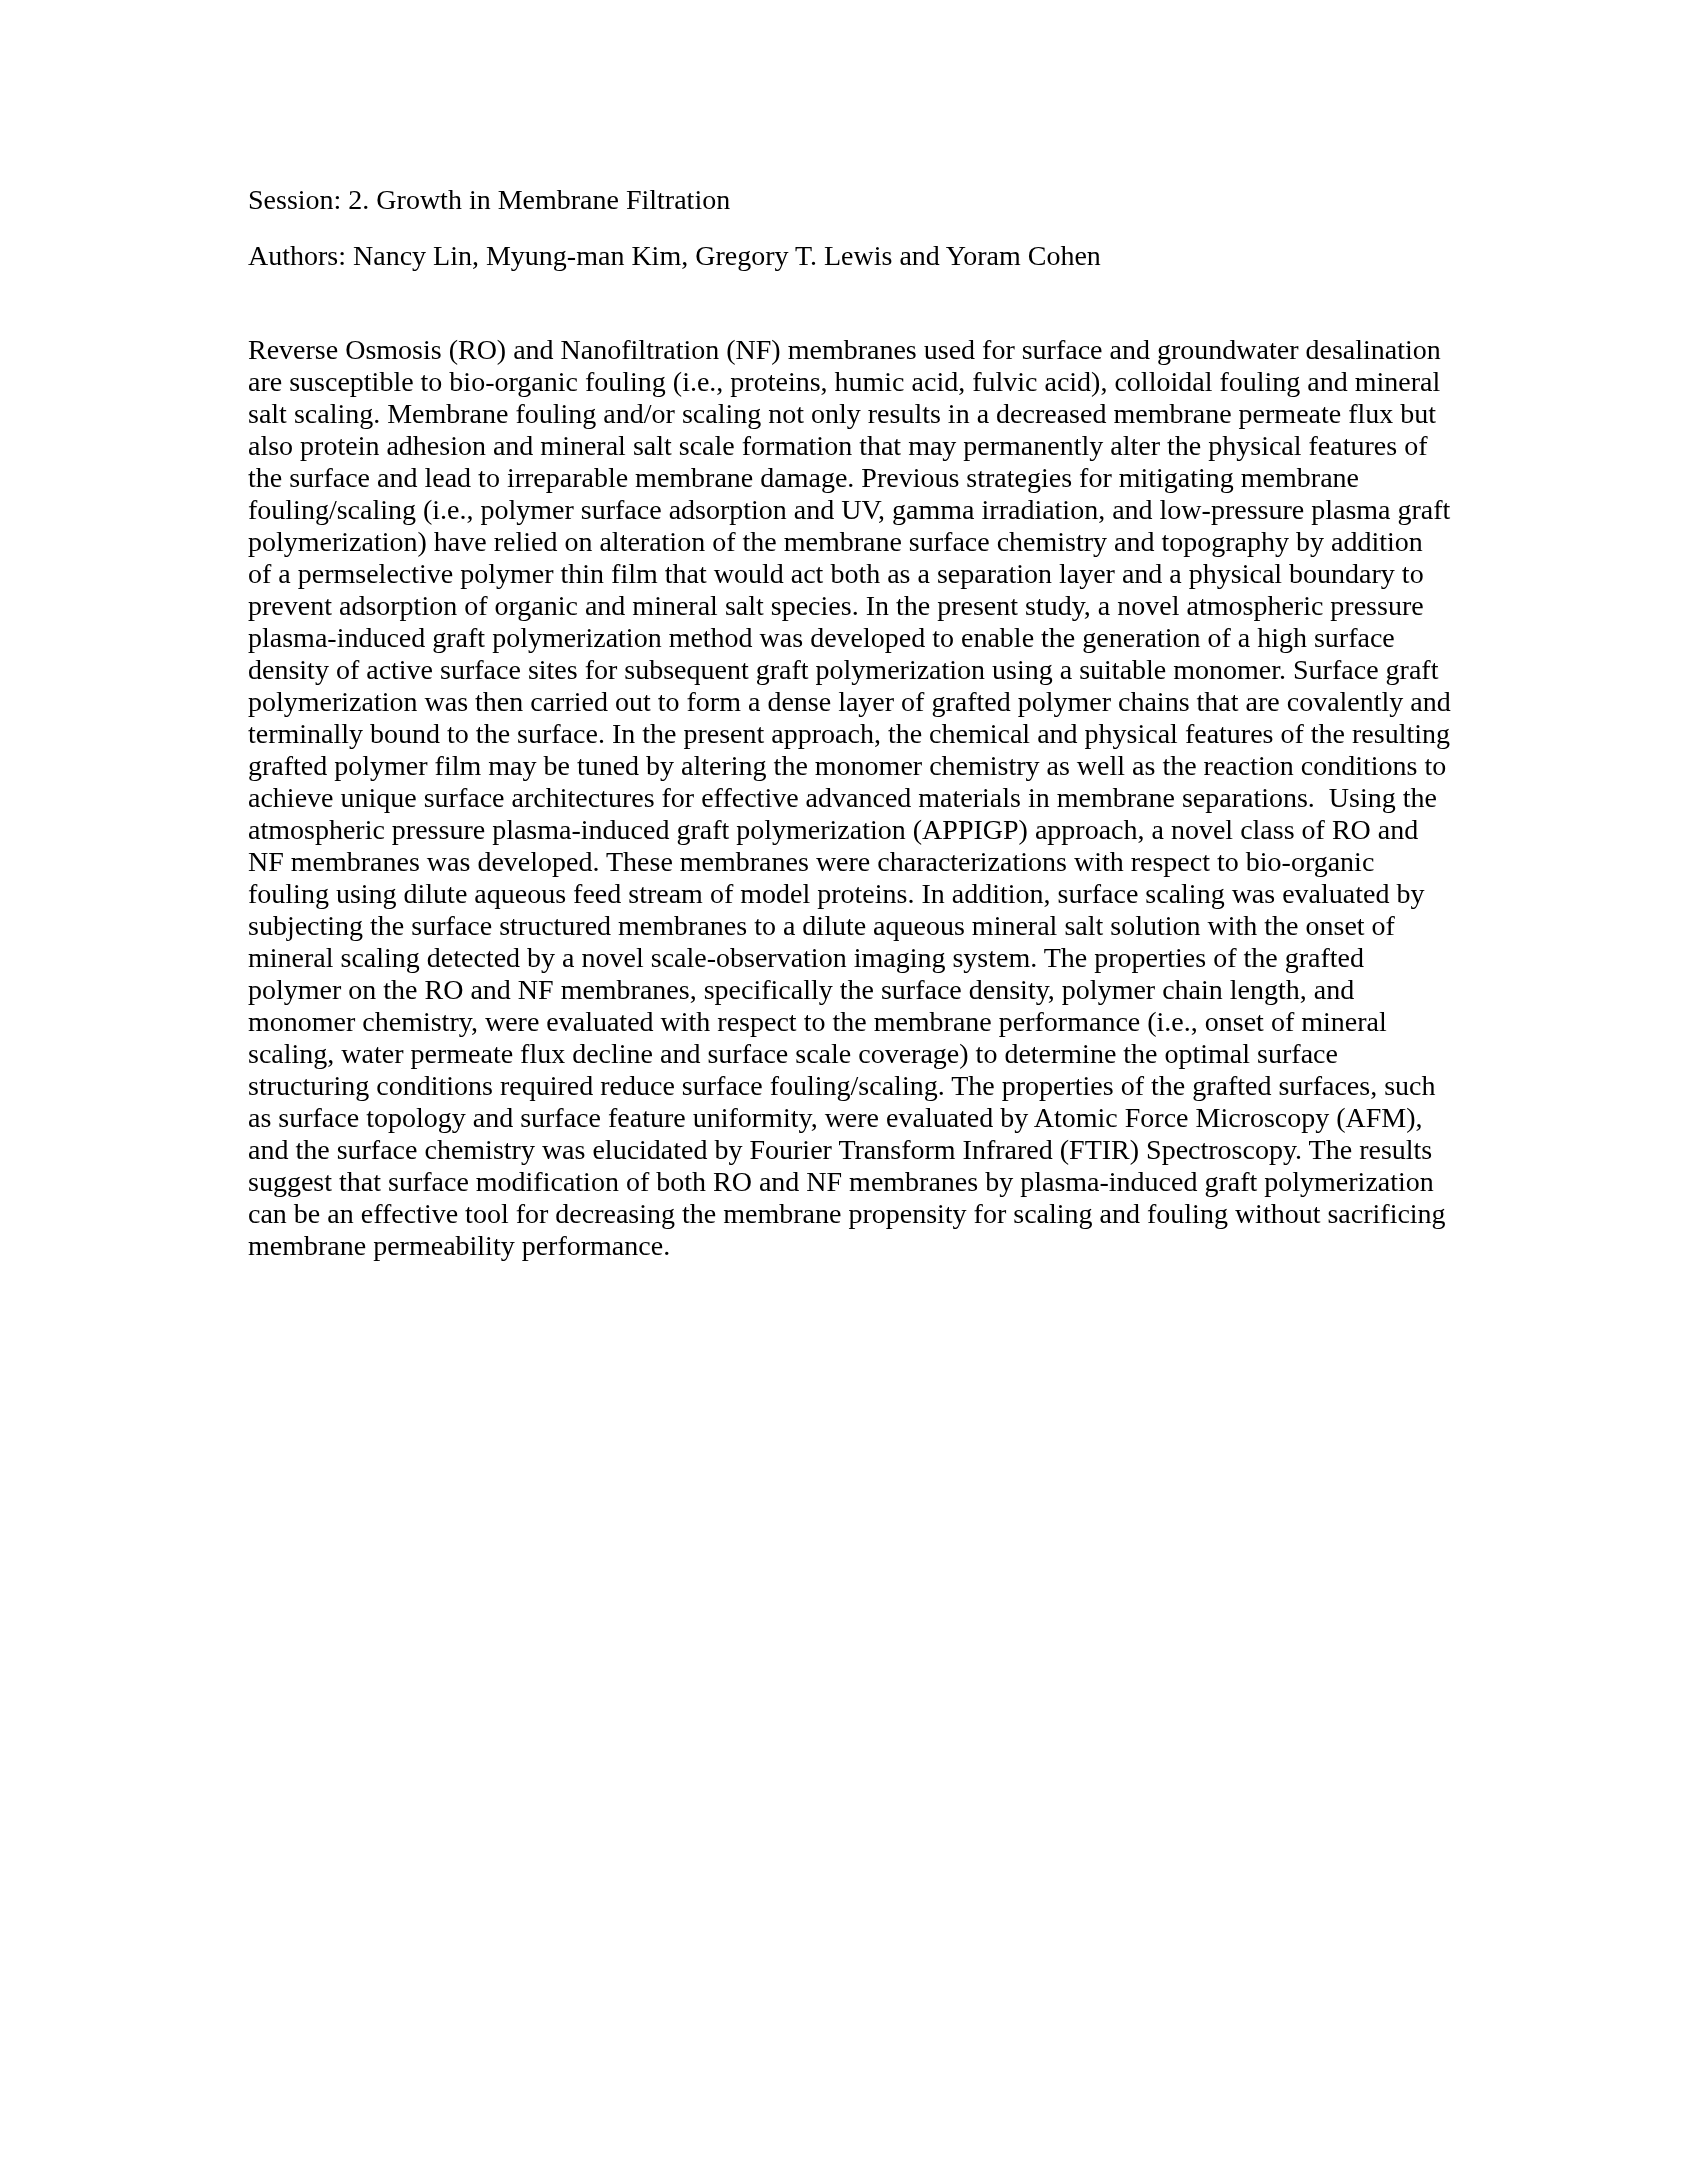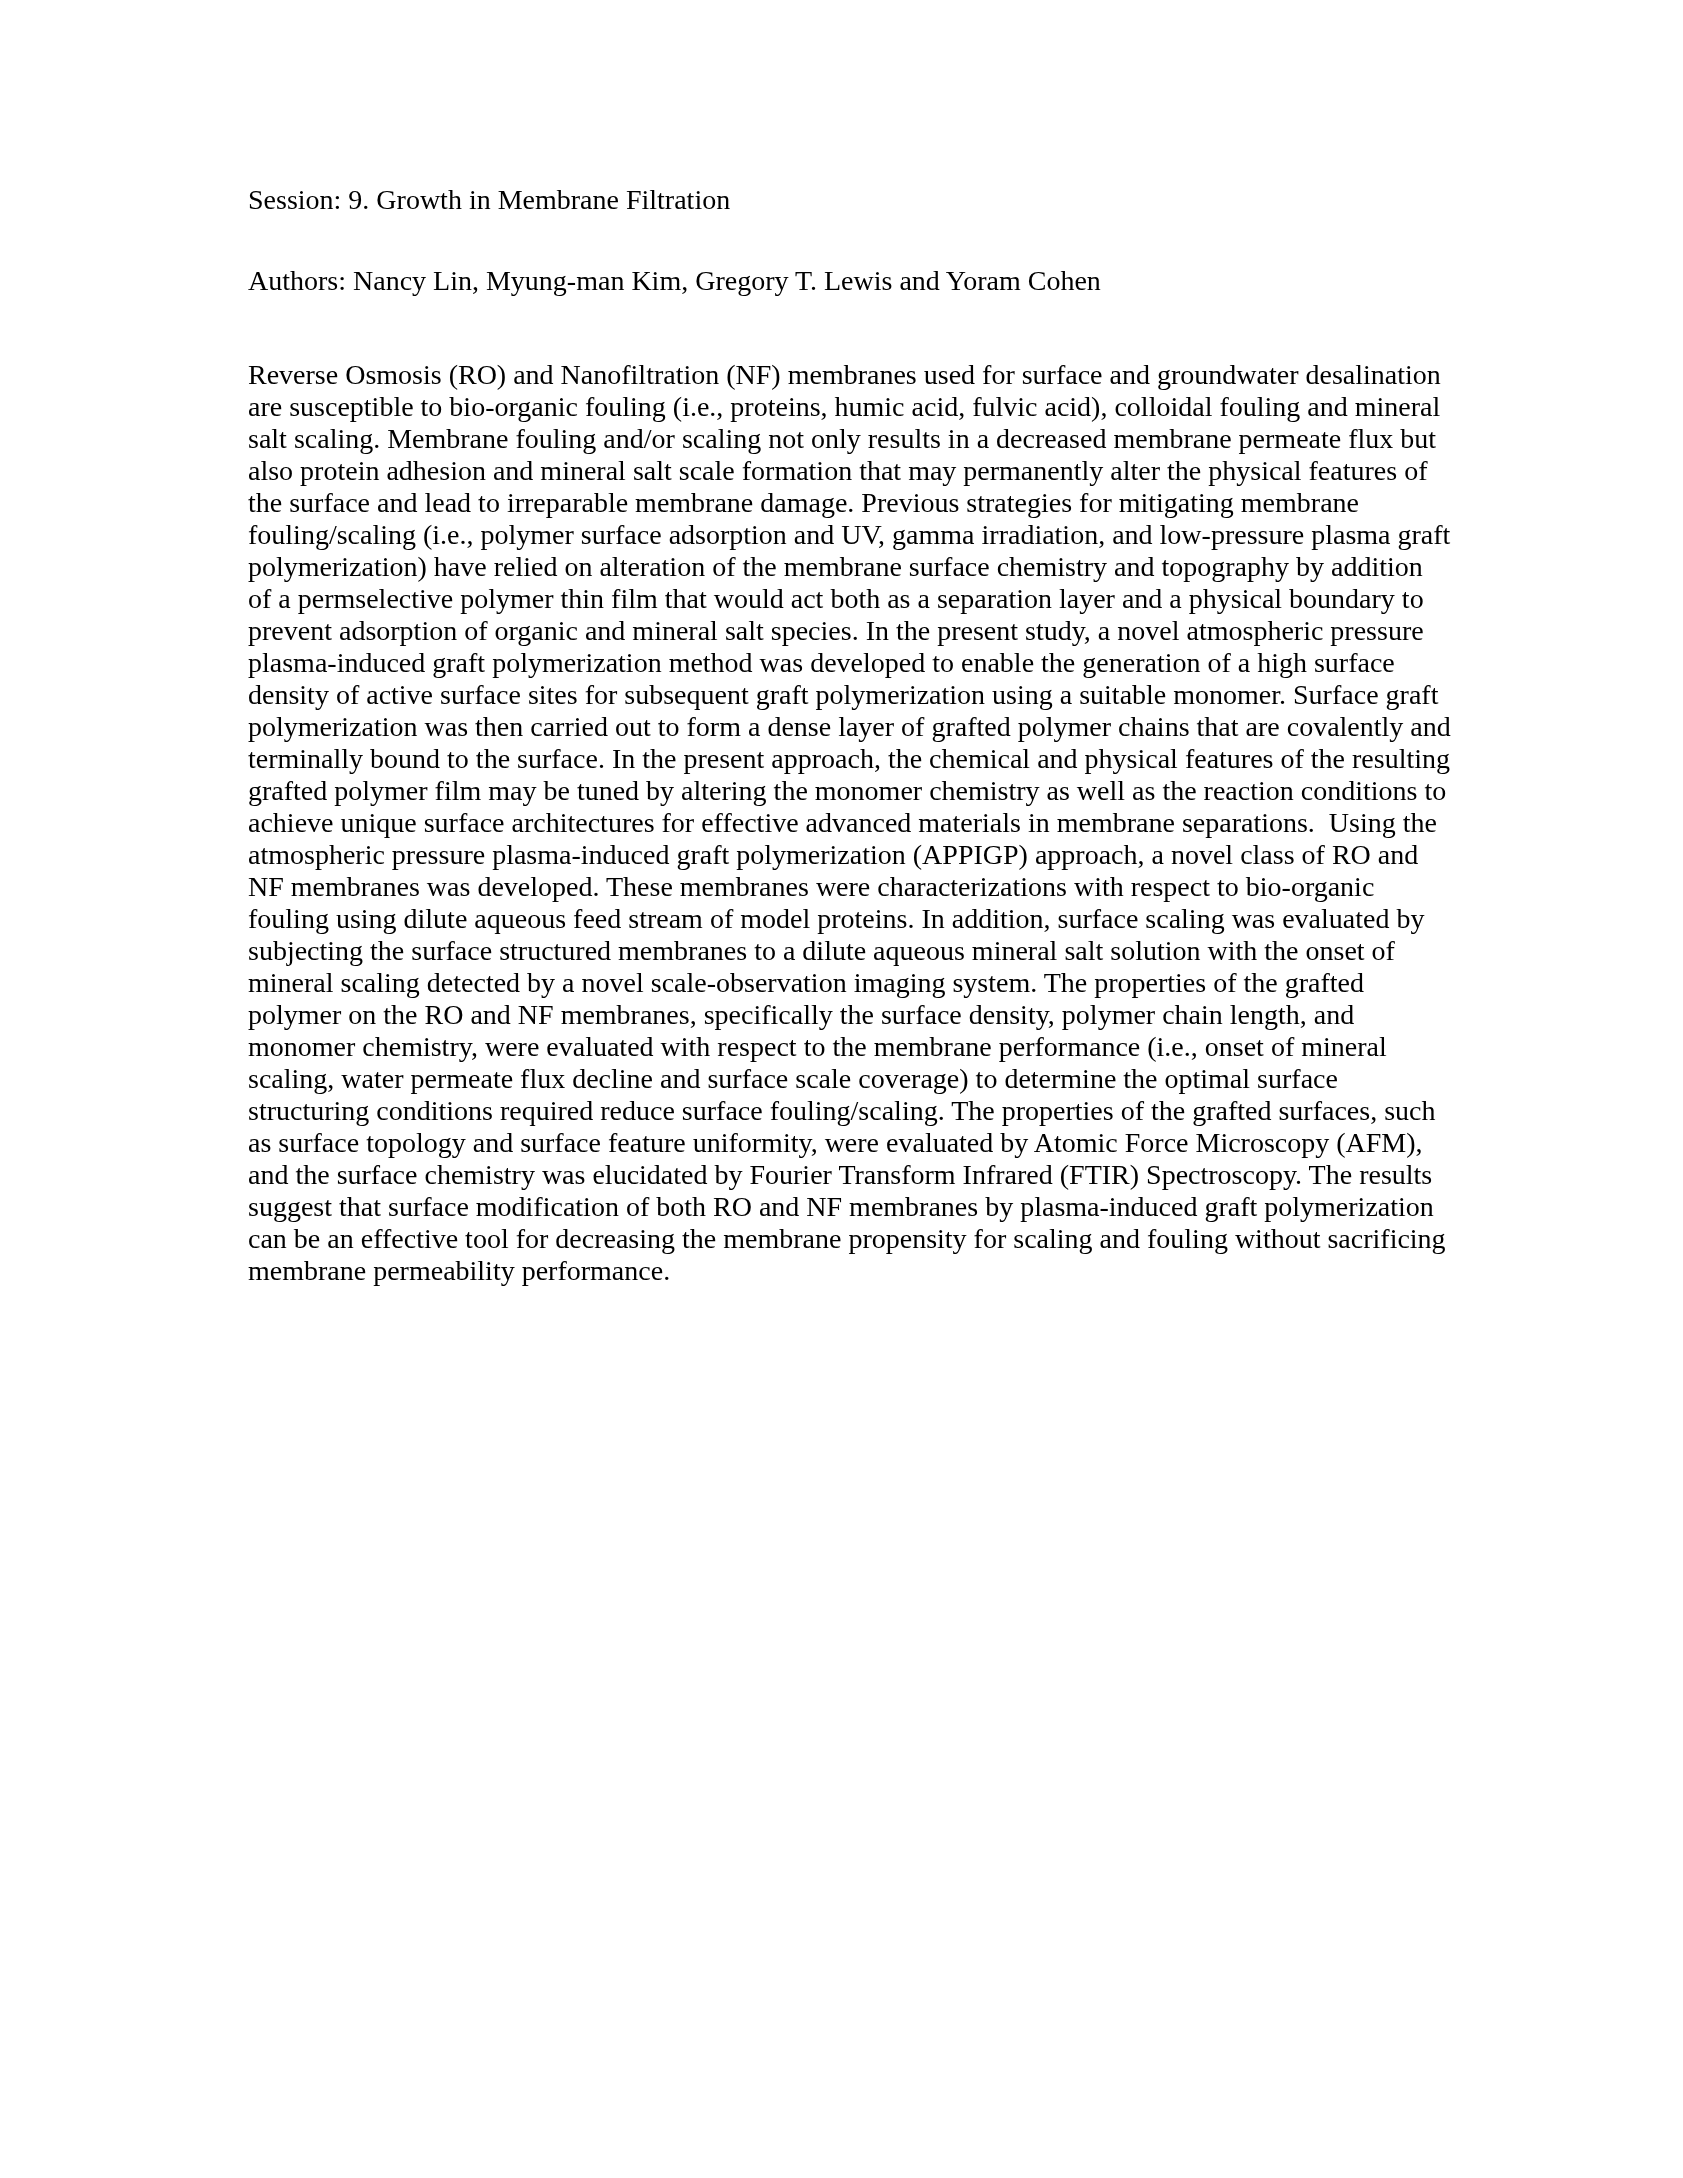--- a/index.html
+++ b/index.html
@@ -22,29 +22,29 @@
   .content {
     width: 1203px;
     font-size: 28px;
     line-height: 32px;
     text-align: left;
   }
   p { margin: 0; }
   .session-line1 { }
   .session-line2 { padding-left: 100px; }
   .title-line { margin-top: 33px; }
-  .authors-line { margin-top: 49px; }
+  .authors-line { margin-top: 24px; }
   .abstract {
     margin-top: 62px;
     white-space: pre-wrap;
   }
 </style>
 </head>
 <body>
 
 <div class="page">
   <div class="content">
-    <p class="session-line1">Session: 9. Growth in Membrane Filtration</p>
+    <p class="session-line1">Session: 2. Growth in Membrane Filtration</p>
     <p class="authors-line">Authors: Nancy Lin, Myung-man Kim, Gregory T. Lewis and Yoram Cohen</p>
     <p class="abstract">Reverse Osmosis (RO) and Nanofiltration (NF) membranes used for surface and groundwater desalination are susceptible to bio-organic fouling (i.e., proteins, humic acid, fulvic acid), colloidal fouling and mineral salt scaling. Membrane fouling and/or scaling not only results in a decreased membrane permeate flux but also protein adhesion and mineral salt scale formation that may permanently alter the physical features of the surface and lead to irreparable membrane damage. Previous strategies for mitigating membrane fouling/scaling (i.e., polymer surface adsorption and UV, gamma irradiation, and low-pressure plasma graft polymerization) have relied on alteration of the membrane surface chemistry and topography by addition of a permselective polymer thin film that would act both as a separation layer and a physical boundary to prevent adsorption of organic and mineral salt species. In the present study, a novel atmospheric pressure plasma-induced graft polymerization method was developed to enable the generation of a high surface density of active surface sites for subsequent graft polymerization using a suitable monomer. Surface graft polymerization was then carried out to form a dense layer of grafted polymer chains that are covalently and terminally bound to the surface. In the present approach, the chemical and physical features of the resulting grafted polymer film may be tuned by altering the monomer chemistry as well as the reaction conditions to achieve unique surface architectures for effective advanced materials in membrane separations.  Using the atmospheric pressure plasma-induced graft polymerization (APPIGP) approach, a novel class of RO and NF membranes was developed. These membranes were characterizations with respect to bio-organic fouling using dilute aqueous feed stream of model proteins. In addition, surface scaling was evaluated by subjecting the surface structured membranes to a dilute aqueous mineral salt solution with the onset of mineral scaling detected by a novel scale-observation imaging system. The properties of the grafted polymer on the RO and NF membranes, specifically the surface density, polymer chain length, and monomer chemistry, were evaluated with respect to the membrane performance (i.e., onset of mineral scaling, water permeate flux decline and surface scale coverage) to determine the optimal surface structuring conditions required reduce surface fouling/scaling. The properties of the grafted surfaces, such as surface topology and surface feature uniformity, were evaluated by Atomic Force Microscopy (AFM), and the surface chemistry was elucidated by Fourier Transform Infrared (FTIR) Spectroscopy. The results suggest that surface modification of both RO and NF membranes by plasma-induced graft polymerization can be an effective tool for decreasing the membrane propensity for scaling and fouling without sacrificing membrane permeability performance.</p>
   </div>
 </div>
 
 
 </body></html>

